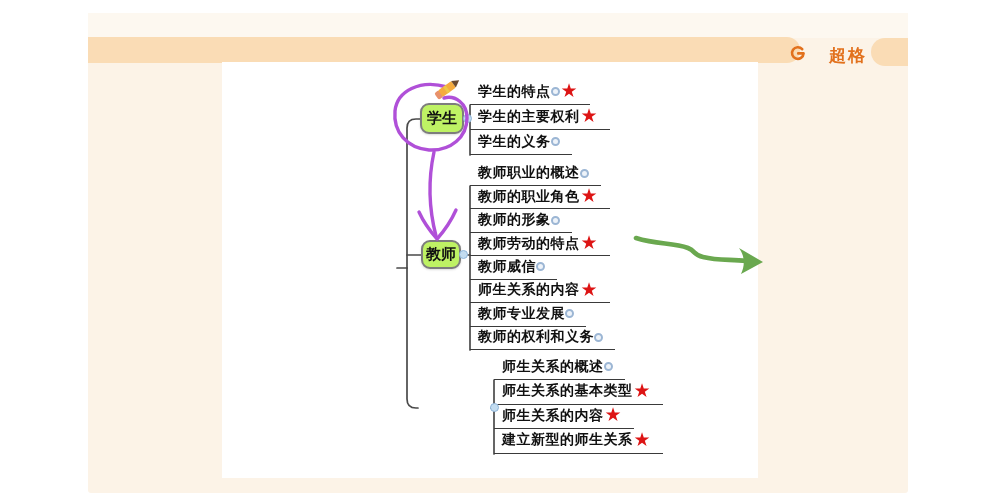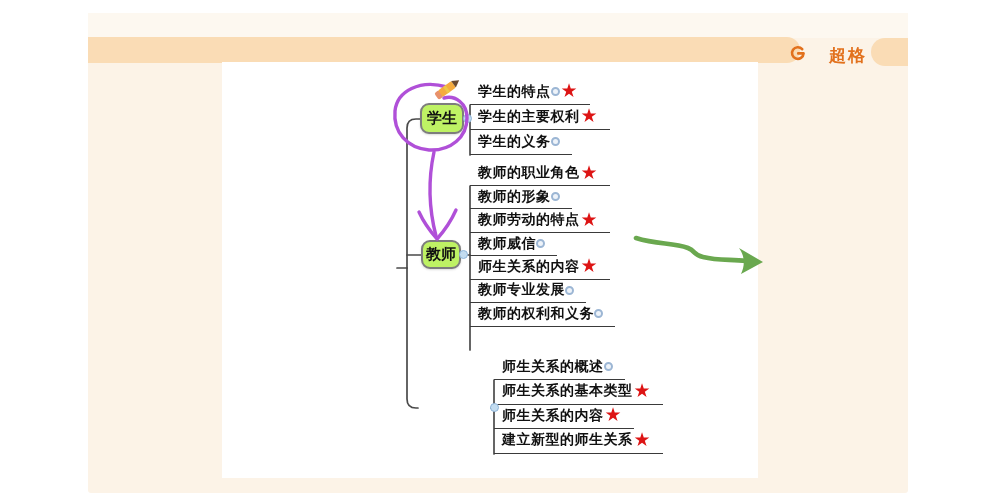--- a/index.html
+++ b/index.html
@@ -118,20 +118,25 @@
 
       <div class="leaf">
         <span class="leaf-label">学生的义务</span>
         <span class="badge"></span>
 
       </div>
     </div>
 
   <div id="group-teachers" class="leaf-group">
 
+      <div class="leaf">
+        <span class="leaf-label">教师职业的概述</span>
+        <span class="badge"></span>
+
+      </div>
 
       <div class="leaf">
         <span class="leaf-label">教师的职业角色</span>
 
         <span class="star">★</span>
       </div>
 
       <div class="leaf">
         <span class="leaf-label">教师的形象</span>
         <span class="badge"></span>

